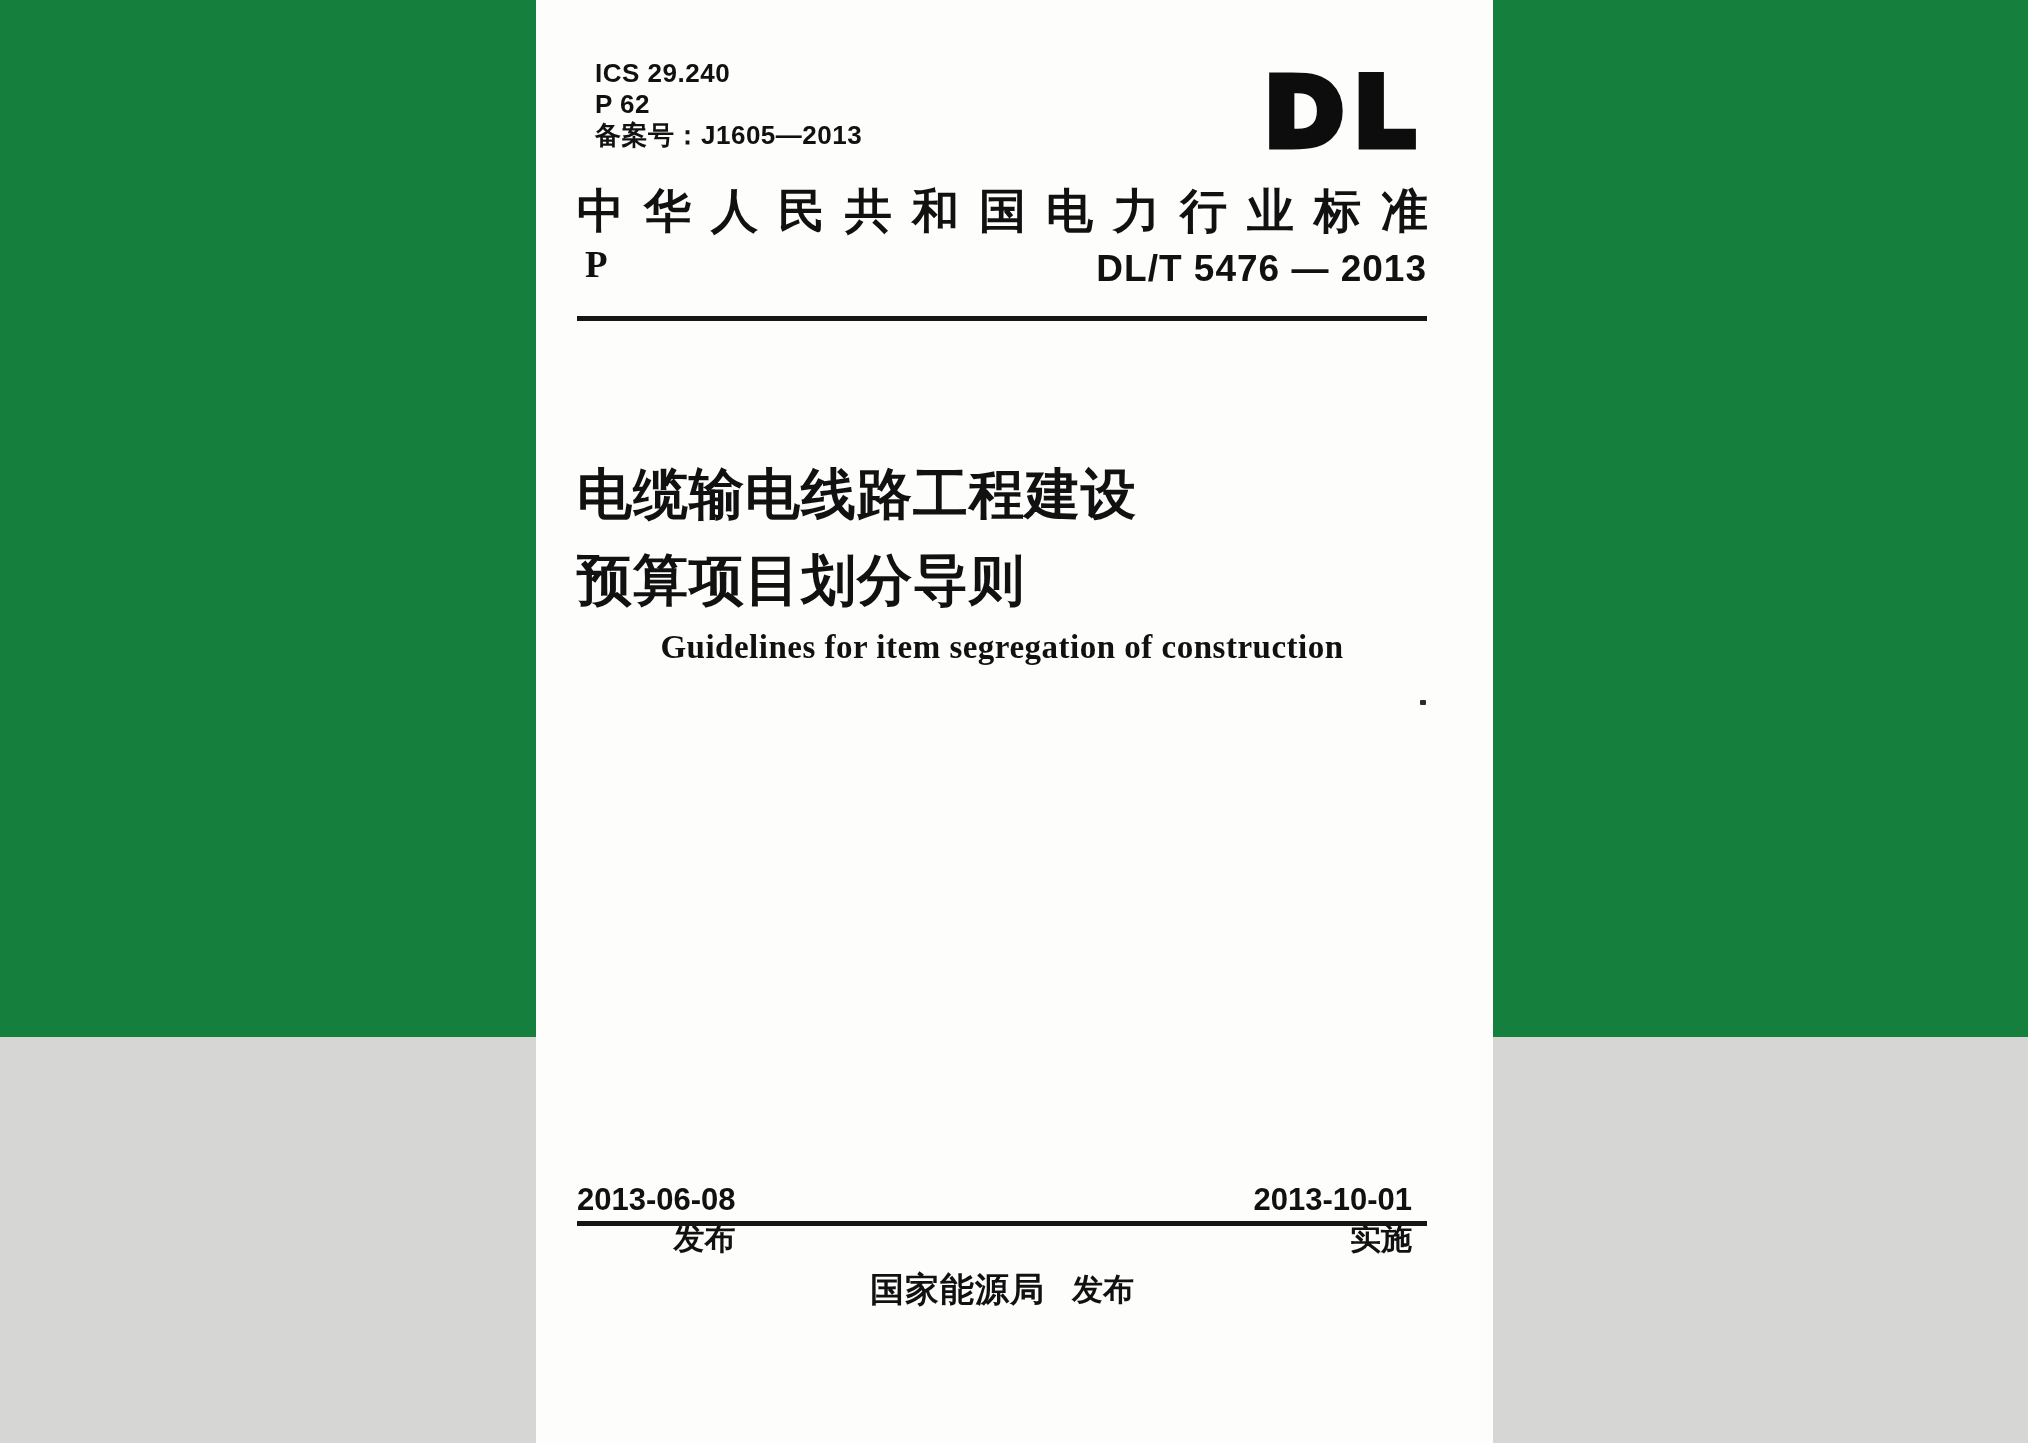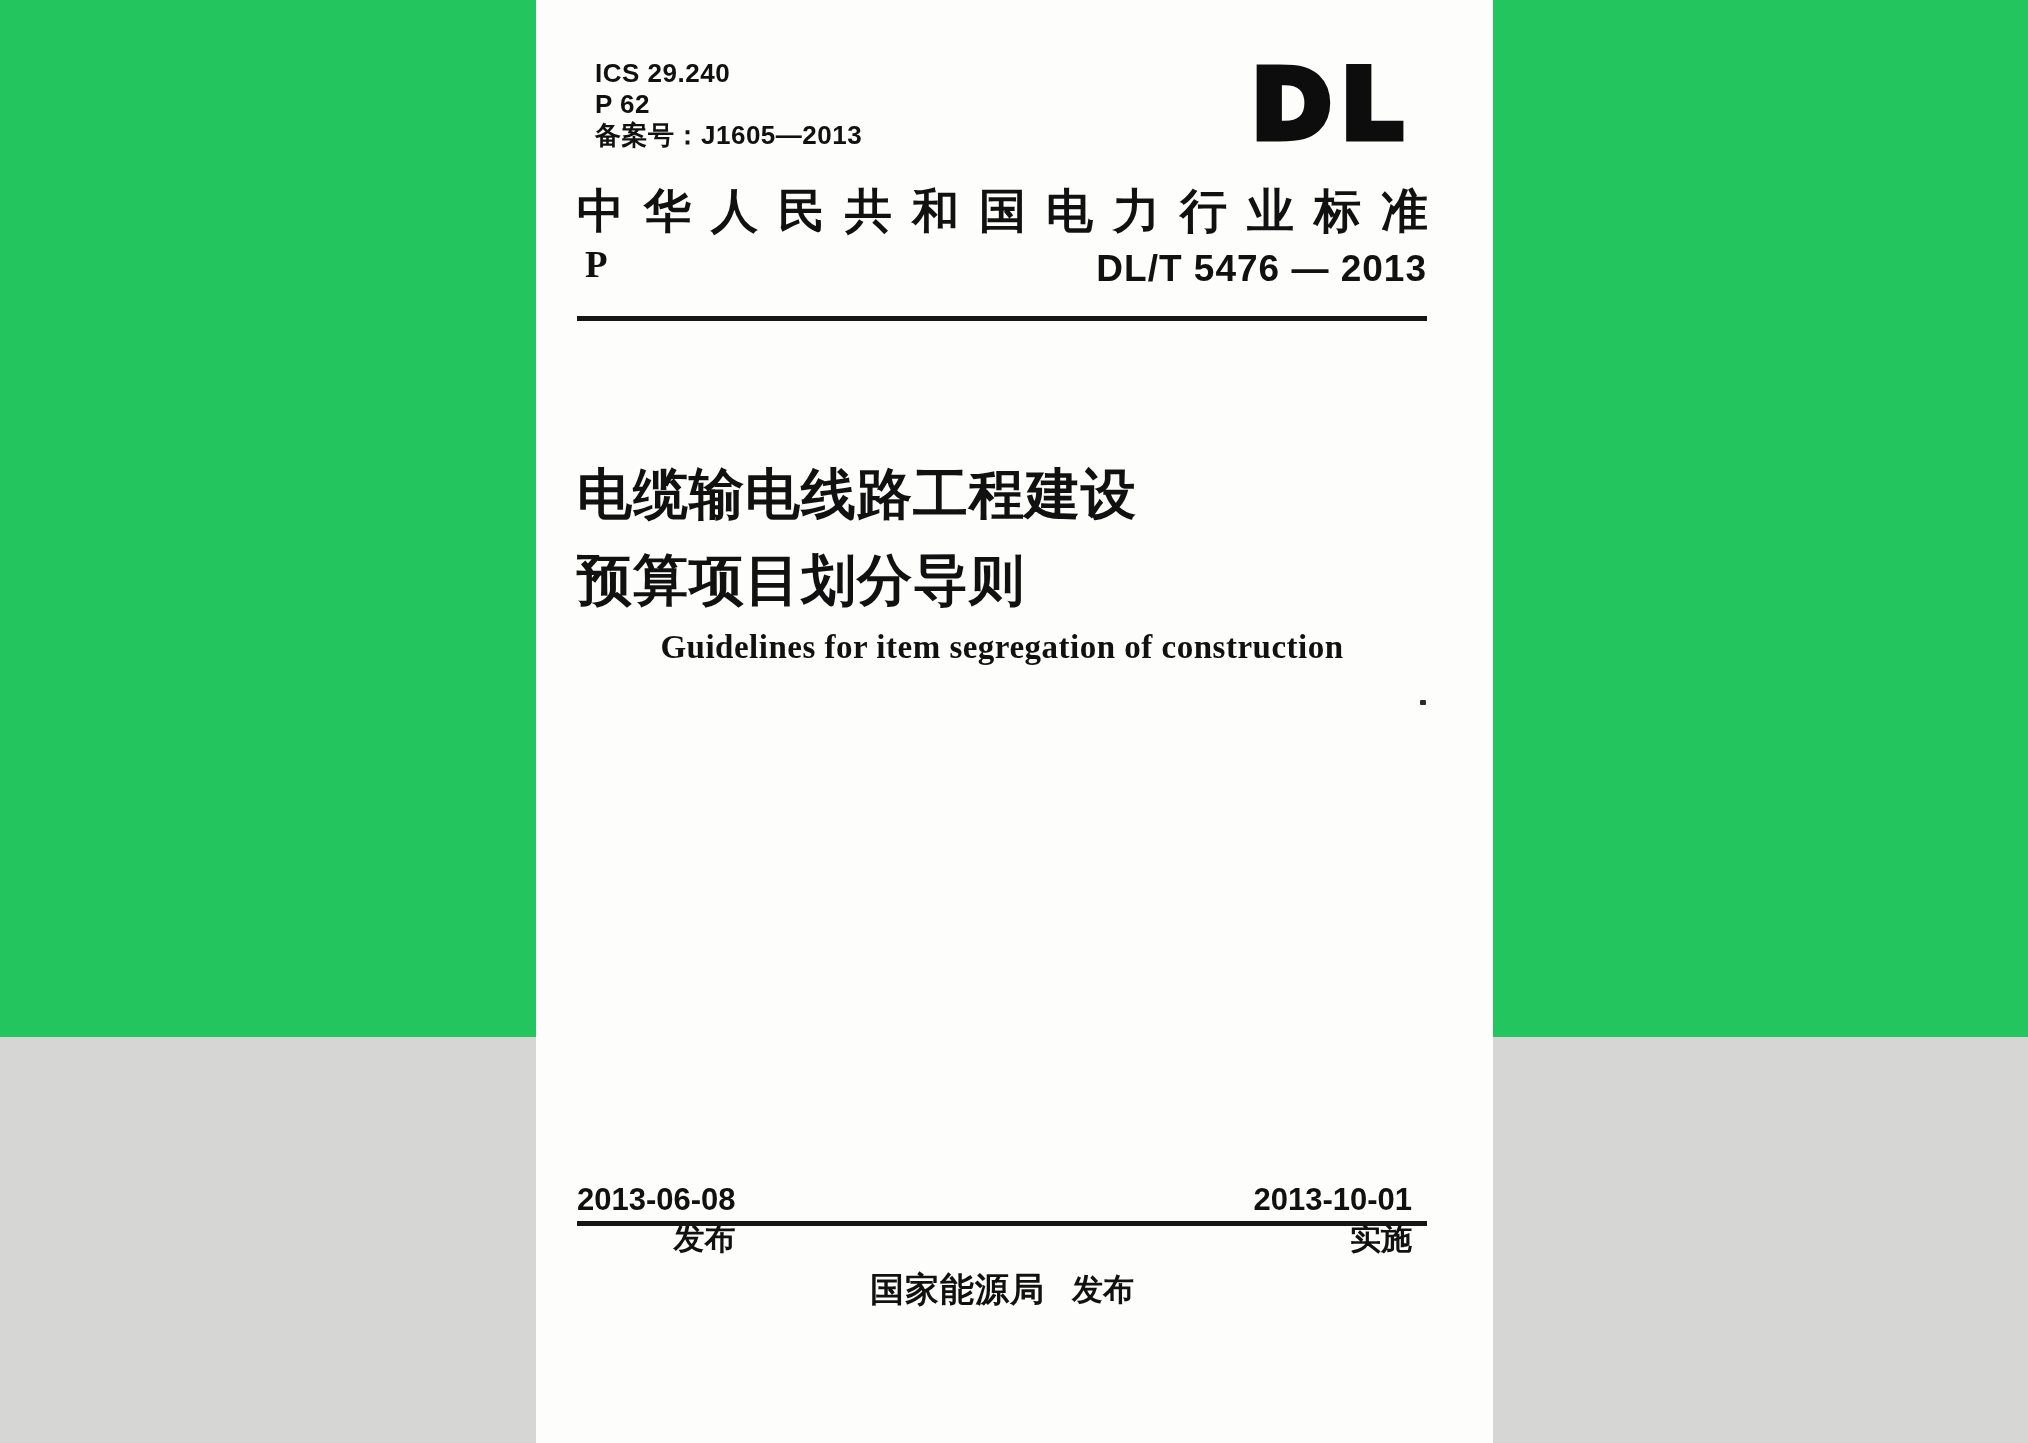--- a/index.html
+++ b/index.html
@@ -3,42 +3,42 @@
 <meta charset="utf-8">
 <style>
   html, body { margin: 0; padding: 0; }
   body {
     width: 2028px; height: 1443px;
     background: #d6d6d5;
     font-family: "Liberation Sans", "DejaVu Sans", sans-serif;
     color: #111;
     overflow: hidden;
   }
-  .stage { position: relative; width: 2028px; height: 1037px; background: #22c55e; }
+  .stage { position: relative; width: 2028px; height: 1037px; background: #15803d; }
   .paper {
     position: absolute; left: 536px; top: 0; width: 957px; height: 1443px;
     background: #fdfdfc;
   }
   .abs { position: absolute; }
 
   
   .meta-block {
     left: 59px; top: 58px;
     font-size: 26px; font-weight: bold; line-height: 31px;
     letter-spacing: 0.5px; white-space: nowrap;
   }
 
   
   .dl-logo {
-    left: 703px; top: 50px; width: 185px; height: 110px;
+    left: 703px; top: 58px; width: 185px; height: 110px;
     font-size: 97px; line-height: 110px; font-weight: bold;
     font-family: "DejaVu Sans", "Liberation Sans", sans-serif;
     letter-spacing: 9px; color: #0d0d0d;
     -webkit-text-stroke: 7px #0d0d0d;
-    text-align: center;
+    text-align: right;
   }
 
   
   .header-title {
     left: 41px; top: 180px;
     font-family: "Liberation Serif", "DejaVu Serif", serif;
     font-size: 47px; font-weight: bold;
     letter-spacing: 20px; white-space: nowrap;
   }
   .category-letter {

